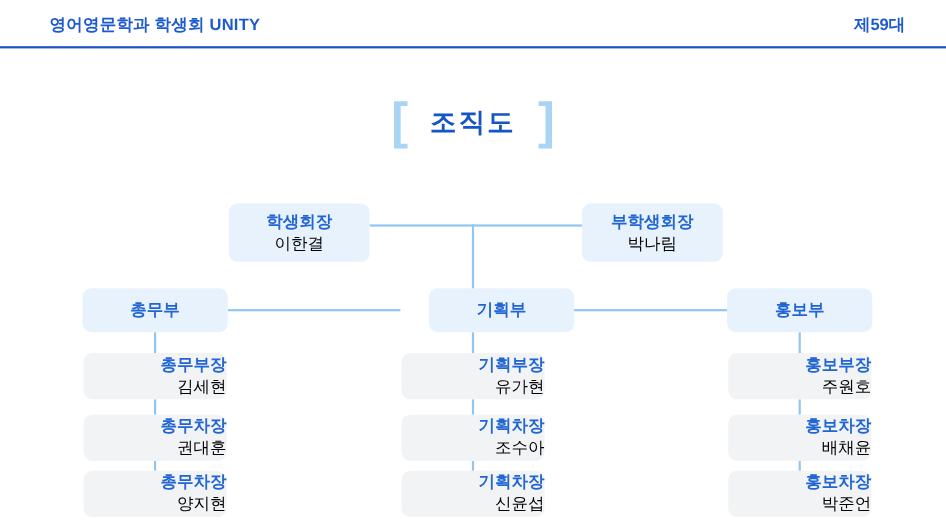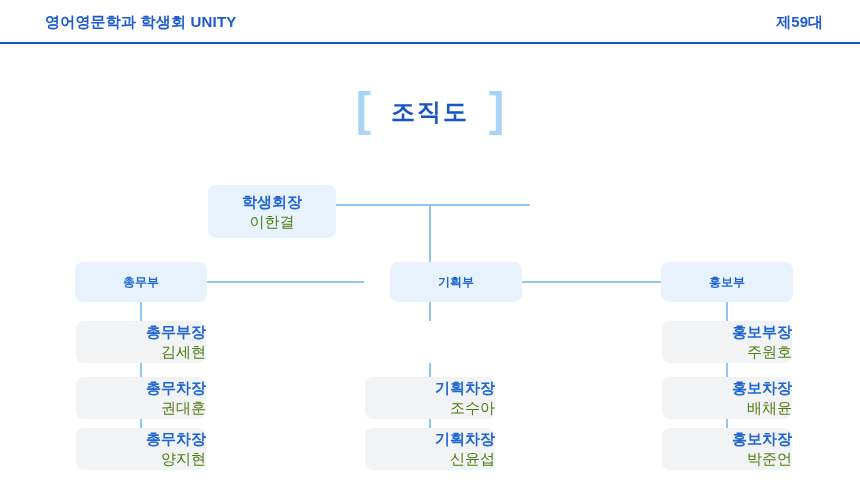--- a/index.html
+++ b/index.html
@@ -43,28 +43,28 @@
   .ln-c3-v1{left:726px;top:302px;width:2px;height:19px;}
   .ln-c3-v2{left:726px;top:363px;width:2px;height:14px;}
   .ln-c3-v3{left:726px;top:419px;width:2px;height:9px;}
   
   .box{
     position:absolute;border-radius:8px;
     display:flex;flex-direction:column;align-items:center;justify-content:center;
     text-align:center;
   }
   .box .role{font-size:15px;font-weight:bold;color:#2166d2;line-height:20px;}
-  .box .name{font-size:15px;color:#4d7c0f;line-height:20px;}
+  .box .name{font-size:15px;color:#000000;line-height:20px;}
   .box-blue{background:#e8f2fd;}
   .box-gray{background:#f2f3f5;}
   .b-leader{width:128px;height:53px;top:185px;}
   .b-pres{left:208px;}
   .b-vice{left:529px;}
   .b-dept{width:132px;height:40px;top:262px;}
-  .b-dept .role{font-size:12px;}
+  .b-dept .role{font-size:15px;}
   .b-d1{left:75px;}
   .b-d2{left:364px;margin-left:26px;}
   .b-d3{left:661px;}
   .b-mem{width:130px;height:42px;align-items:flex-end;}
   .col1{left:76px;}
   .col2{left:365px;}
   .col3{left:662px;}
   .row1{top:321px;}
   .row2{top:377px;}
   .row3{top:428px;}
@@ -95,20 +95,24 @@
   <div class="line ln-c2-v2"></div>
   <div class="line ln-c2-v3"></div>
   <div class="line ln-c3-v1"></div>
   <div class="line ln-c3-v2"></div>
   <div class="line ln-c3-v3"></div>
 
   <div class="box box-blue b-leader b-pres">
     <div class="role">학생회장</div>
     <div class="name">이한결</div>
   </div>
+  <div class="box box-blue b-leader b-vice">
+    <div class="role">부학생회장</div>
+    <div class="name">박나림</div>
+  </div>
 
   <div class="box box-blue b-dept b-d1">
     <div class="role">총무부</div>
   </div>
   <div class="box box-blue b-dept b-d2">
     <div class="role">기획부</div>
   </div>
   <div class="box box-blue b-dept b-d3">
     <div class="role">홍보부</div>
   </div>
@@ -119,20 +123,24 @@
   </div>
   <div class="box box-gray b-mem col1 row2">
     <div class="role">총무차장</div>
     <div class="name">권대훈</div>
   </div>
   <div class="box box-gray b-mem col1 row3">
     <div class="role">총무차장</div>
     <div class="name">양지현</div>
   </div>
 
+  <div class="box box-gray b-mem col2 row1">
+    <div class="role">기획부장</div>
+    <div class="name">유가현</div>
+  </div>
   <div class="box box-gray b-mem col2 row2">
     <div class="role">기획차장</div>
     <div class="name">조수아</div>
   </div>
   <div class="box box-gray b-mem col2 row3">
     <div class="role">기획차장</div>
     <div class="name">신윤섭</div>
   </div>
 
   <div class="box box-gray b-mem col3 row1">

